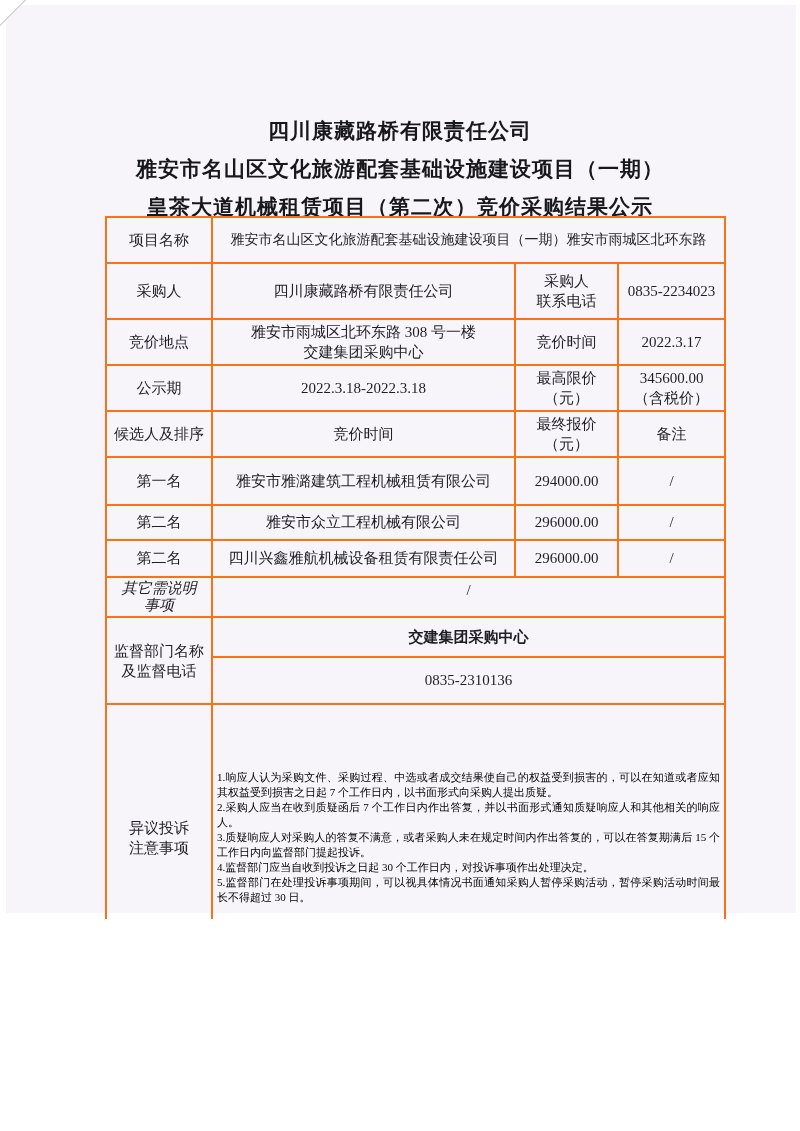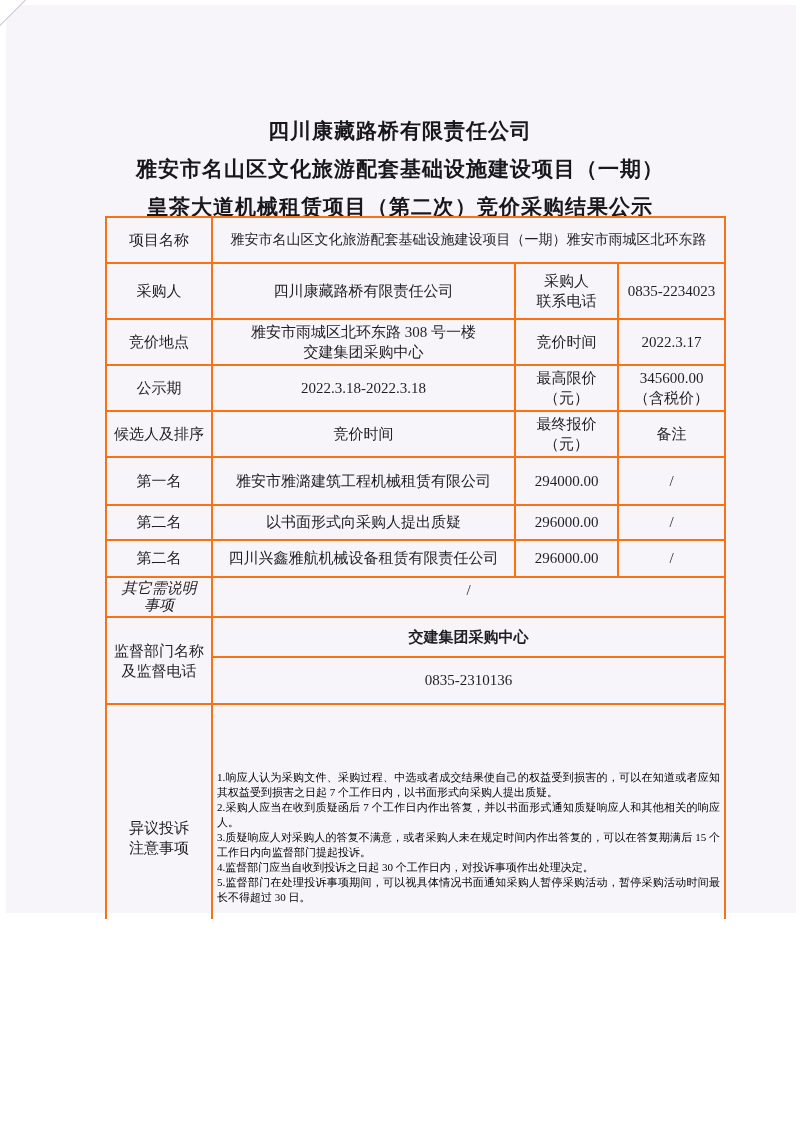--- a/index.html
+++ b/index.html
@@ -112,21 +112,21 @@
       <td>备注</td>
     </tr>
     <tr style="height:48px">
       <td>第一名</td>
       <td>雅安市雅潞建筑工程机械租赁有限公司</td>
       <td>294000.00</td>
       <td class="slash">/</td>
     </tr>
     <tr style="height:35px">
       <td>第二名</td>
-      <td>以书面形式向采购人提出质疑</td>
+      <td>雅安市众立工程机械有限公司</td>
       <td>296000.00</td>
       <td class="slash">/</td>
     </tr>
     <tr style="height:37px">
       <td>第二名</td>
       <td>四川兴鑫雅航机械设备租赁有限责任公司</td>
       <td>296000.00</td>
       <td class="slash">/</td>
     </tr>
     <tr style="height:36px">

